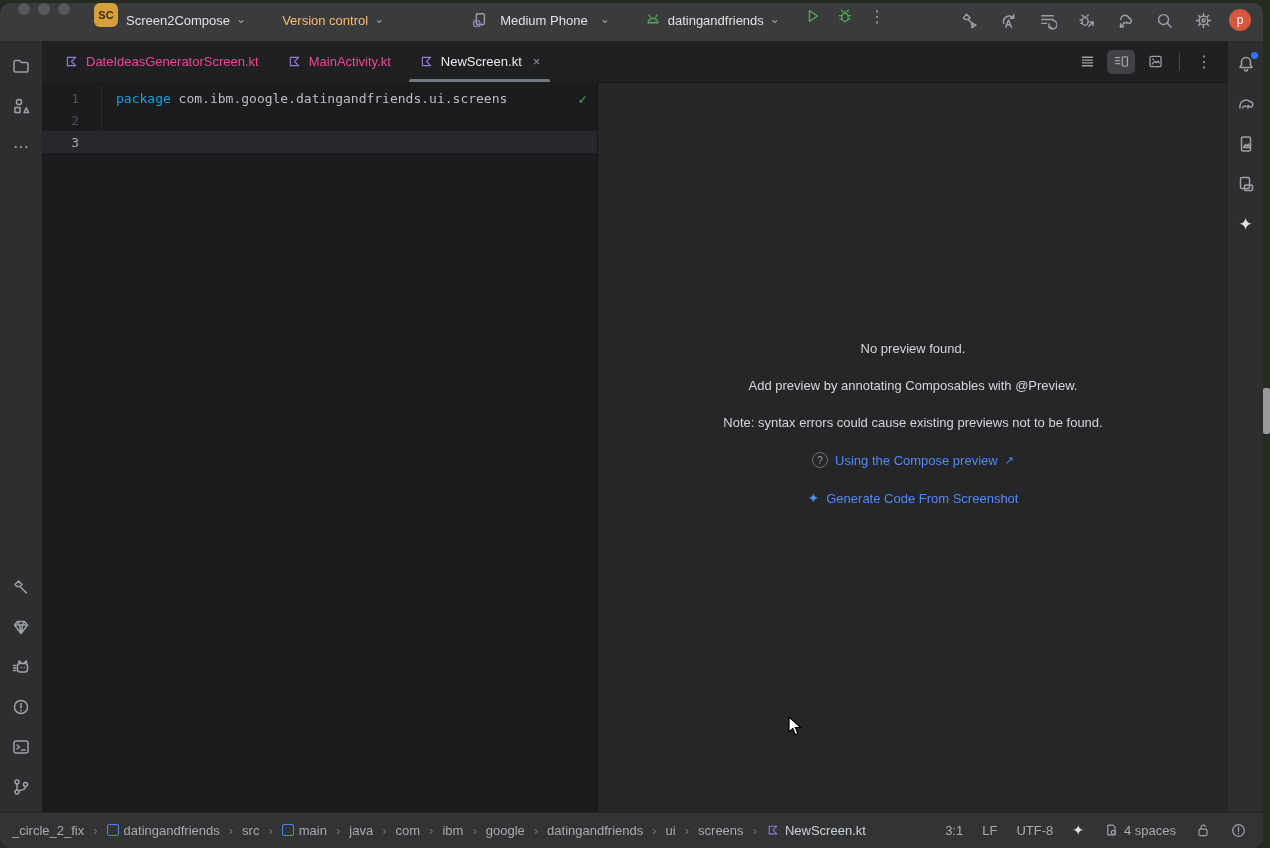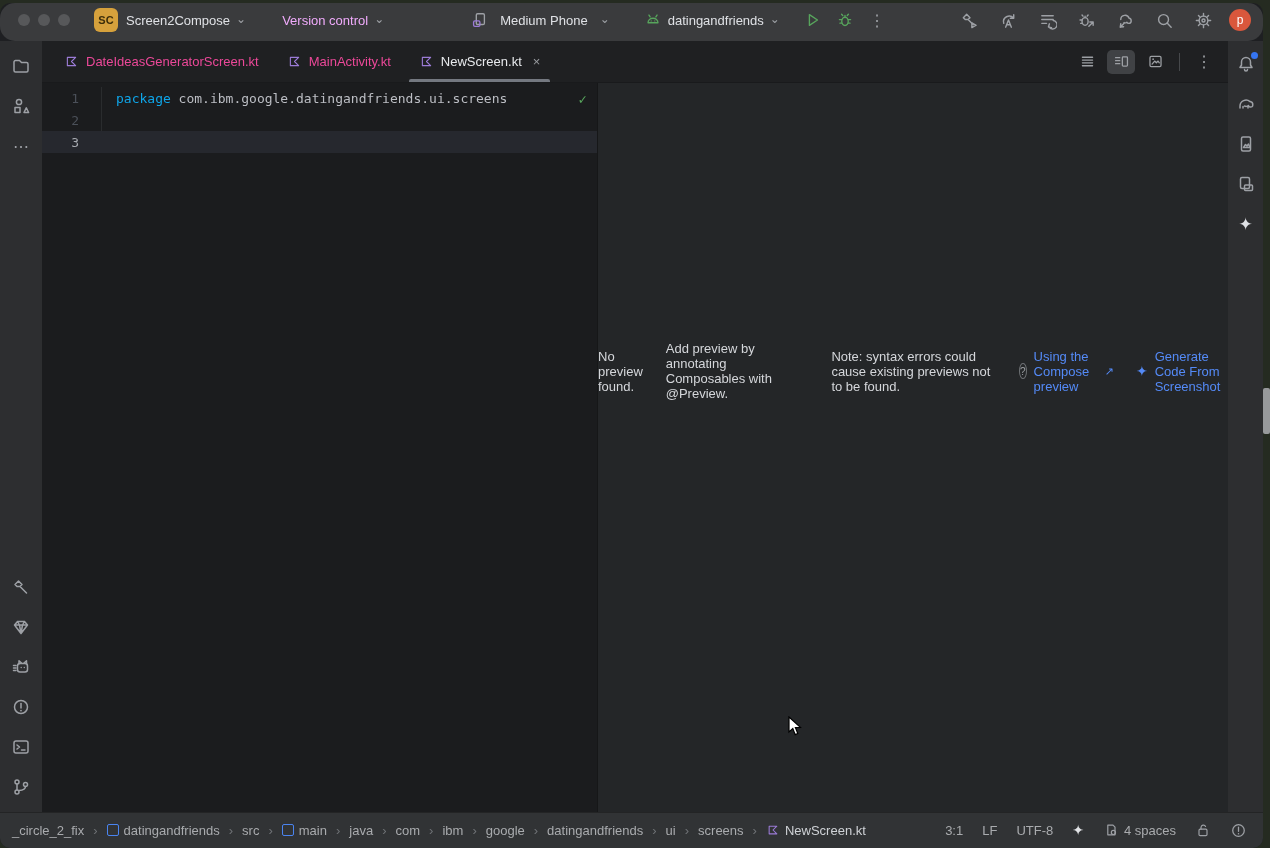--- a/index.html
+++ b/index.html
@@ -4,30 +4,30 @@
 <style>
   * { margin:0; padding:0; box-sizing:border-box; }
   html,body { width:1270px; height:848px; overflow:hidden; }
   body { background:#252b21; font-family:"Liberation Sans", sans-serif; position:relative; }
 
   .window { position:absolute; left:0; top:3px; width:1263px; height:845px;
             border-radius:10px 10px 10px 10px; background:#1e1f22; overflow:hidden;
             display:flex; flex-direction:column; }
 
   
-  .titlebar { height:38px; background:#3a3b3d; display:flex; align-items:center;
-              padding:0 12px 4px 18px; flex:0 0 auto; color:#dfe1e5; font-size:13px;border-radius:15px; }
+  .titlebar { height:38px; background:#3a3b3d; display:flex; 
+              padding:0 12px 4px 18px; flex:0 0 auto; color:#dfe1e5; font-size:13px; }
   .traffic { display:flex; gap:8px; }
   .traffic span { width:12px; height:12px; border-radius:50%; background:#57585a; display:block; }
   .app-badge { margin-left:24px; width:24px; height:24px; border-radius:6px; background:#d6a13c;
                color:#3c2e0b; font-weight:bold; font-size:11px; display:flex; align-items:center; justify-content:center; }
   .tb-item { display:flex; align-items:center; gap:6px; white-space:nowrap; }
   .chev { color:#9da0a5; font-size:12px; line-height:1; margin-top:-3px; }
   .tb-text { color:#dfe1e5; }
-  .tb-dim { color:#f0abfc; }
+  .tb-dim { color:#fdba74; }
   .icon-btn { width:26px; height:26px; display:flex; align-items:center; justify-content:center; border-radius:4px; }
   .tb-right { margin-left:auto; display:flex; align-items:center; gap:13px; }
   .avatar { width:22px; height:22px; border-radius:50%; background:#d9573c; color:#fff;
             font-size:12px; display:flex; align-items:center; justify-content:center; }
   .kebab { color:#9da0a5; font-size:16px; }
 
   
   .middle { flex:1 1 auto; display:flex; min-height:0; }
   .leftbar { width:42px; background:#2d2e30; display:flex; flex-direction:column; align-items:center;
              padding-top:10px; flex:0 0 auto; }
@@ -61,21 +61,21 @@
   .eline.current { background:#26282e; }
   .gutter { width:60px; flex:0 0 auto; text-align:right; padding-right:22px; color:#4b5059;
             border-right:1px solid #2a2c2e; align-self:stretch; display:flex; align-items:center; justify-content:flex-end; }
   .eline.current .gutter { color:#a7aab0; border-right-color:transparent; }
   .codetext { padding-left:14px; white-space:pre; color:#bcbec4; }
   .kw { color:#0ea5e9; }
   .inspect-check { position:absolute; right:10px; top:8px; color:#57a45c; font-size:14px; }
 
   
   .preview { flex:1 1 auto; background:#242628; border-left:1px solid #161718; position:relative; }
-  .pv-msg { position:absolute; top:258px; left:0; right:0; display:flex; 
+  .pv-msg { position:absolute; top:258px; left:0; right:0; display:flex; flex-direction:column;
             align-items:center; gap:22px; font-size:13px; color:#d5d7db; }
   .pv-link { color:#548af7; display:flex; align-items:center; gap:7px; }
   .qmark { width:16px; height:16px; border-radius:50%; border:1px solid #6f7276; color:#9da0a5;
            font-size:10px; display:flex; align-items:center; justify-content:center; }
   .ext { font-size:11px; }
   .spark-blue { color:#548af7; font-size:14px; }
 
   
   .statusbar { height:36px; background:#313335; border-top:1px solid #232425; flex:0 0 auto;
                display:flex; align-items:center; padding:0 16px 1px 12px; font-size:13px; color:#a9abae; }

